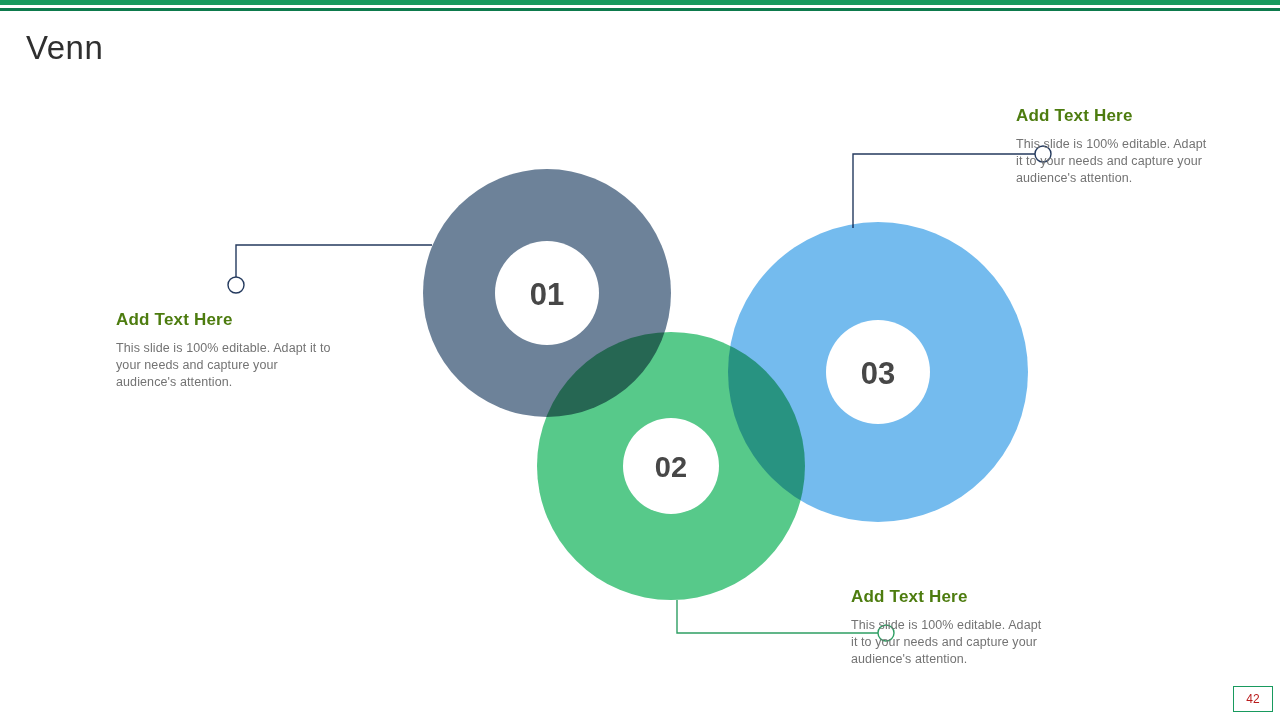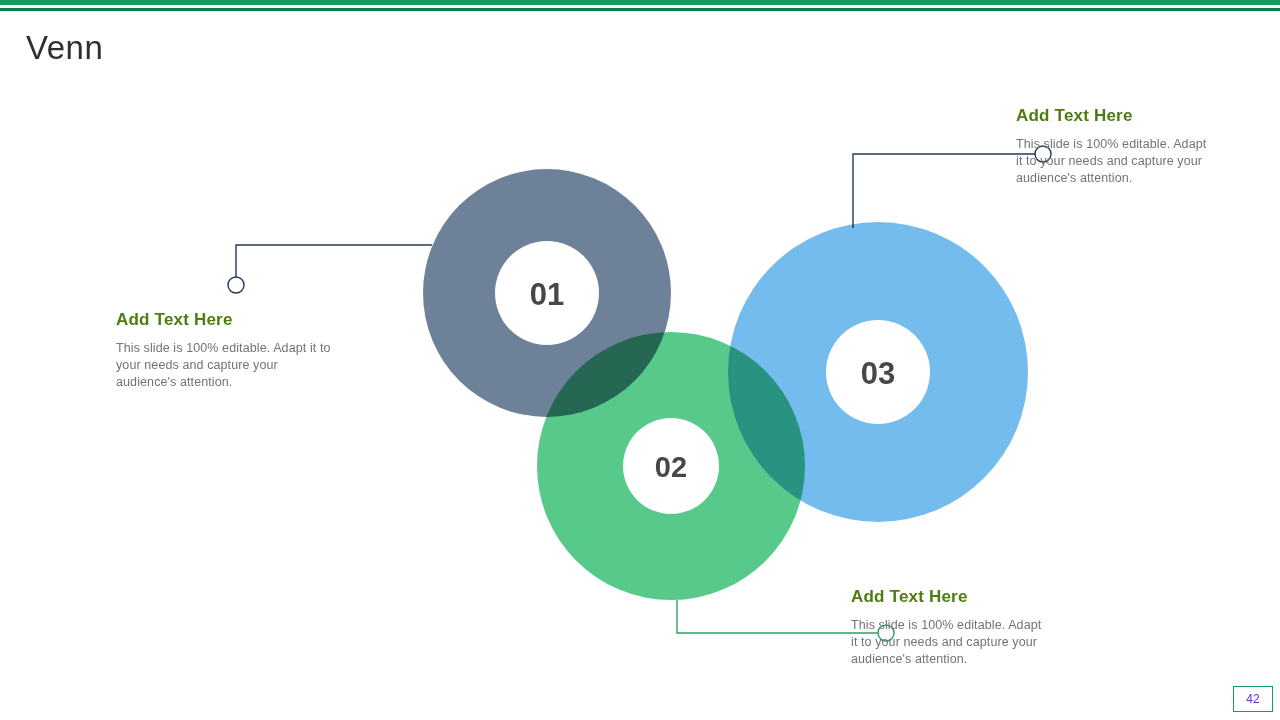--- a/index.html
+++ b/index.html
@@ -155,15 +155,15 @@
   <div class="callout" id="callout-03">
     <div class="callout-heading">Add Text Here</div>
     <div class="callout-body">This slide is 100% editable. Adapt it to your needs and capture your audience's attention.</div>
   </div>
 
   <div class="callout" id="callout-02">
     <div class="callout-heading">Add Text Here</div>
     <div class="callout-body">This slide is 100% editable. Adapt it to your needs and capture your audience's attention.</div>
   </div>
 
-  <div id="page-number" style="border-color: rgb(24, 154, 94); color: #6d28d9;">42</div>
+  <div id="page-number" style="border-color: rgb(24, 154, 94); color: #b91c1c;">42</div>
 
 </div>
 
 </body></html>

